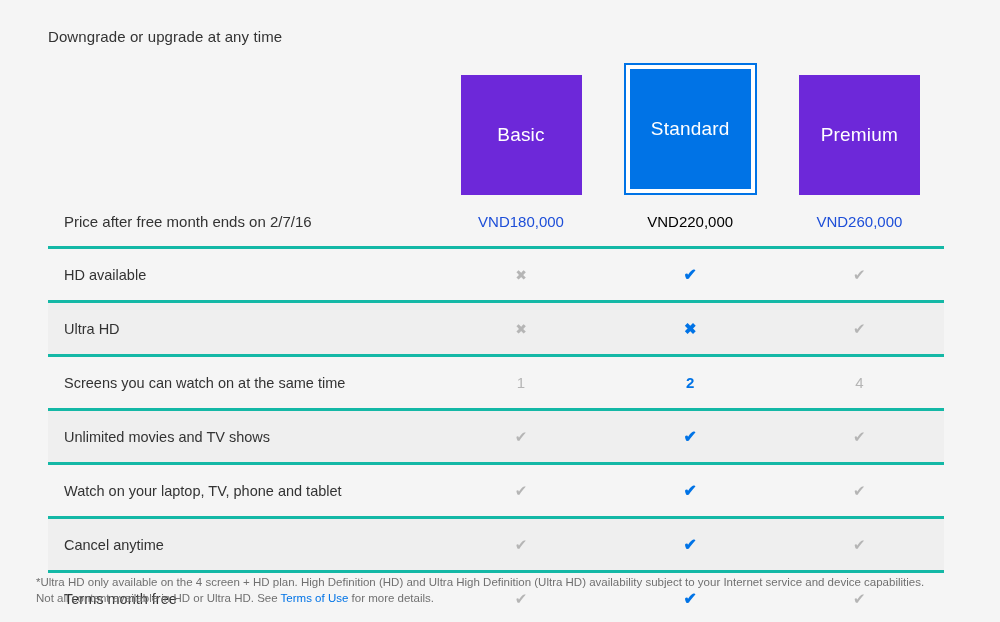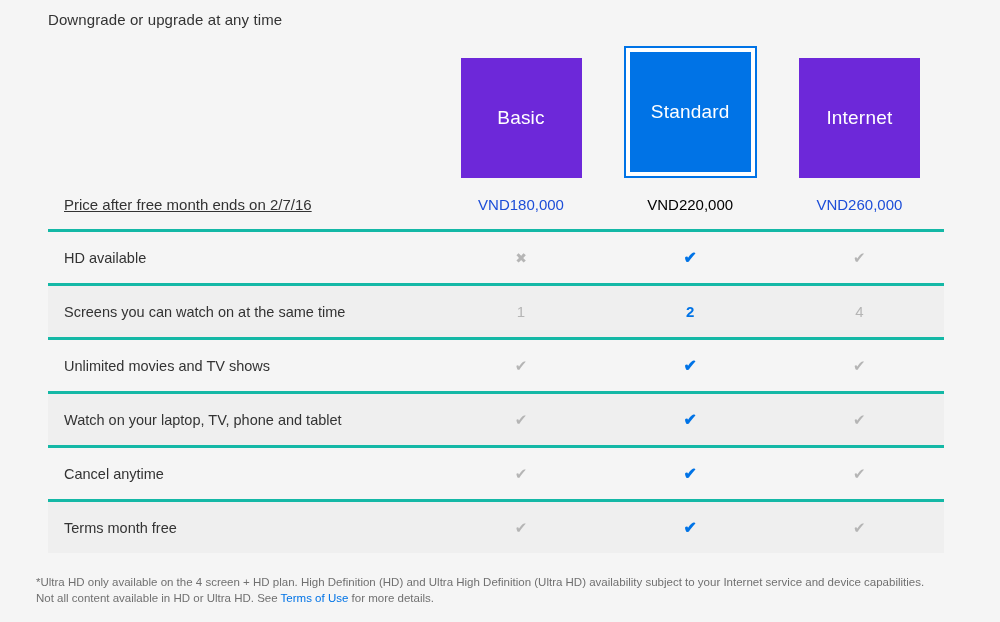--- a/index.html
+++ b/index.html
@@ -13,21 +13,21 @@
     font-family: "Liberation Sans", sans-serif;
     color: #333;
     overflow: hidden;
   }
 
   .page {
     position: relative;
     width: 1000px;
     height: 622px;
     box-sizing: border-box;
-    padding: 0 48px;
+    padding: 17px 48px;
   }
 
   .headline {
     font-size: 15px;
     color: #333;
     padding-top: 10px;
     line-height: 20px;
     letter-spacing: 0.1px;
   }
 
@@ -81,21 +81,20 @@
   
   .price-row td {
     padding-top: 18px;
     padding-bottom: 16px;
     font-size: 15px;
   }
   .price-label {
     text-align: left;
     color: #333;
     padding-left: 16px;
-    text-decoration: underline;
   }
   .price-value {
     text-align: center;
     color: #1d4ed8;
   }
   .price-value.highlight {
     color: #000000;
   }
 
   
@@ -178,41 +177,47 @@
               <div class="plan-box standard">
                 <span>Standard</span>
               </div>
             </div>
           </div>
         </td>
         <td class="plan-head-cell">
           <div class="plan-box-wrap">
             <div class="plan-box-outer">
               <div class="plan-box premium">
-                <span>Internet</span>
+                <span>Premium</span>
               </div>
             </div>
           </div>
         </td>
       </tr>
 
       <tr class="price-row">
         <td class="price-label">Price after free month ends on 2/7/16</td>
         <td class="price-value">VND180,000</td>
         <td class="price-value highlight">VND220,000</td>
         <td class="price-value">VND260,000</td>
       </tr>
 
       <tr class="feat-row">
         <td class="feat-label">HD available</td>
         <td class="feat-cell"><span class="mark cross">✖</span></td>
         <td class="feat-cell highlight"><span class="mark check">✔</span></td>
         <td class="feat-cell"><span class="mark check">✔</span></td>
       </tr>
 
+      <tr class="feat-row">
+        <td class="feat-label">Ultra HD</td>
+        <td class="feat-cell"><span class="mark cross">✖</span></td>
+        <td class="feat-cell highlight"><span class="mark cross">✖</span></td>
+        <td class="feat-cell"><span class="mark check">✔</span></td>
+      </tr>
 
       <tr class="feat-row">
         <td class="feat-label">Screens you can watch on at the same time</td>
         <td class="feat-cell num">1</td>
         <td class="feat-cell num highlight">2</td>
         <td class="feat-cell num">4</td>
       </tr>
 
       <tr class="feat-row">
         <td class="feat-label">Unlimited movies and TV shows</td>

